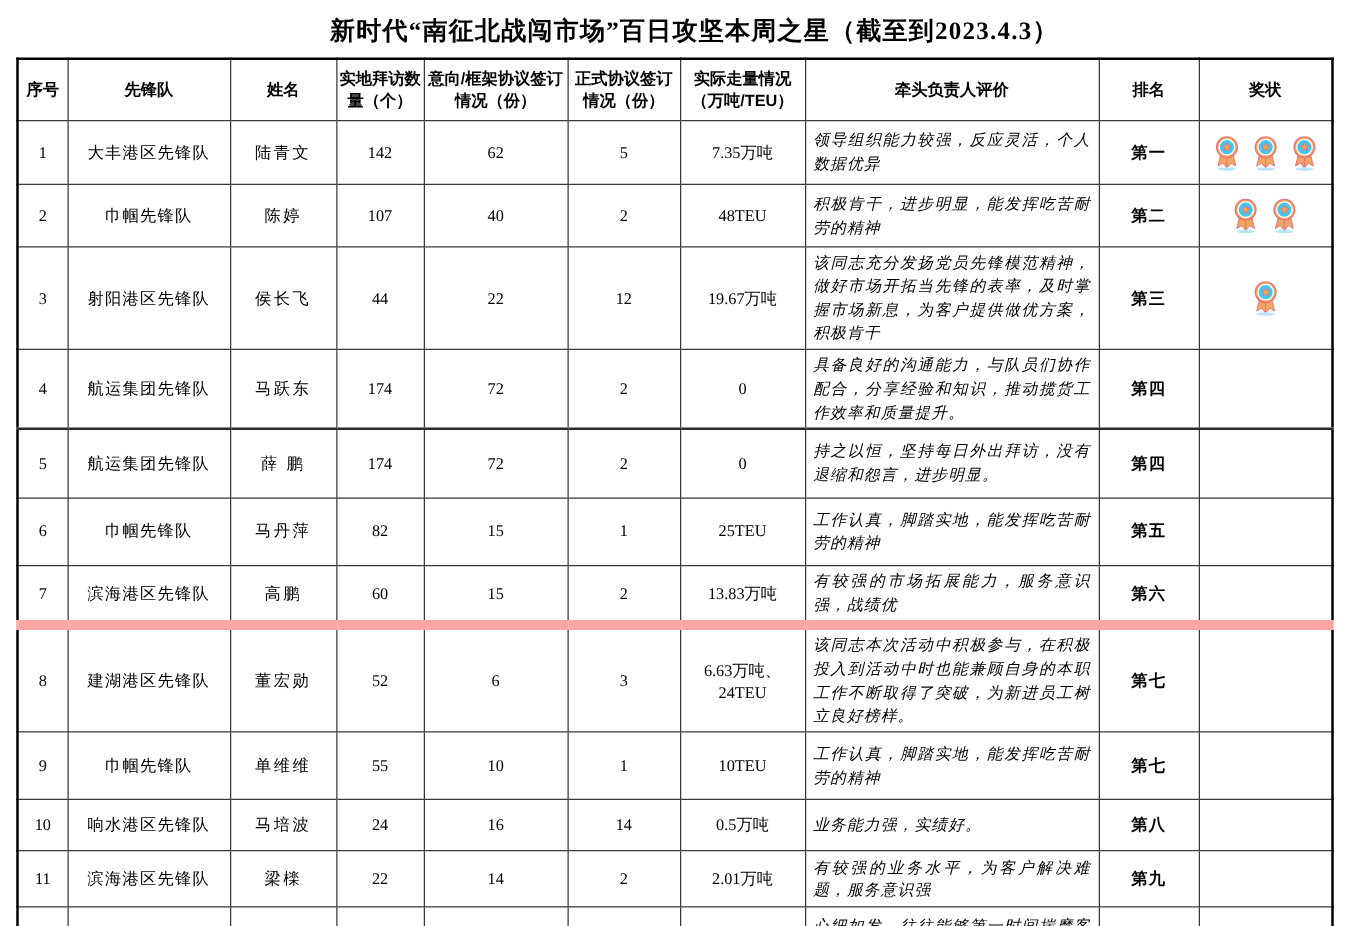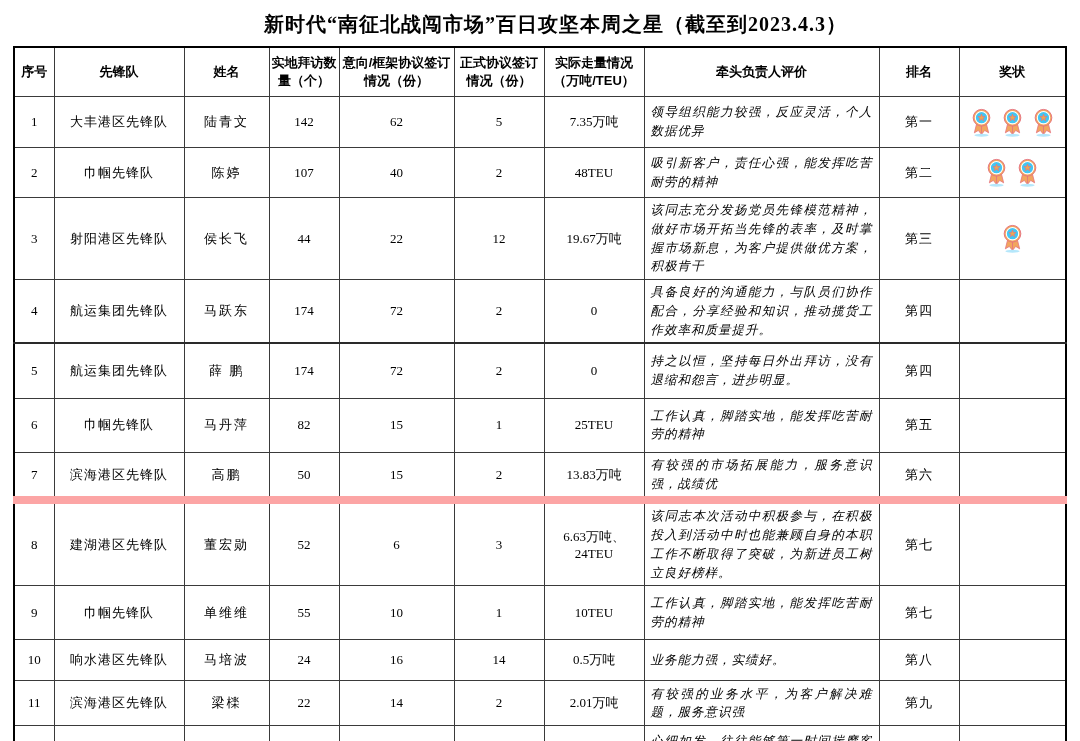--- a/index.html
+++ b/index.html
@@ -22,21 +22,21 @@
   }
   tbody td{
     font-size:13px;text-align:center;vertical-align:middle;padding:2px 3px;
   }
   td.cell-eval{
     text-align:justify;text-justify:inter-character;
     font-size:12.5px;line-height:1.5;letter-spacing:1px;
     padding:3px 6px;
     font-style:italic;
   }
-  td.cell-rank{font-weight:normal;font-size:13px;letter-spacing:1px;}
+  td.cell-rank{font-weight:bold;font-size:13px;letter-spacing:1px;}
   td.cell-team{letter-spacing:1px;}
   td.cell-name{letter-spacing:2px;}
   td.cell-medals{padding:1px 0;}
   td.cell-medals svg{margin:0 2px;vertical-align:middle;}
   
   tbody tr:nth-child(1){height:51px}
   tbody tr:nth-child(2){height:50px}
   tbody tr:nth-child(3){height:60px}
   tbody tr:nth-child(4){height:60px}
   tbody tr:nth-child(5){height:55px}
@@ -118,21 +118,21 @@
   </svg></td>
       </tr>
       <tr>
         <td class="cell-no">2</td>
         <td class="cell-team">巾帼先锋队</td>
         <td class="cell-name">陈婷</td>
         <td class="cell-visits">107</td>
         <td class="cell-intent">40</td>
         <td class="cell-formal">2</td>
         <td class="cell-volume">48TEU</td>
-        <td class="cell-eval">吸引新客户，责任心强，能发挥吃苦耐劳的精神</td>
+        <td class="cell-eval">积极肯干，进步明显，能发挥吃苦耐劳的精神</td>
         <td class="cell-rank">第二</td>
         <td class="cell-medals"><svg width="27" height="29" viewBox="0 0 34 36" aria-hidden="true">
     <path d="M11 19 L8 31 L13 28 L17 33 L17 21 Z" fill="#F2A65E" stroke="#E5737F" stroke-width="1"></path>
     <path d="M23 19 L26 31 L21 28 L17 33 L17 21 Z" fill="#F2A65E" stroke="#E5737F" stroke-width="1"></path>
     <ellipse cx="17" cy="34" rx="9" ry="1.8" fill="#B5E7FB"></ellipse>
     <circle class="ring" cx="17" cy="12" r="10.5" fill="#F2A65E" stroke="#E5737F" stroke-width="1.2"></circle>
     <circle class="center" cx="17" cy="12" r="7.8" fill="#41C7F4" stroke="#ffffff" stroke-width="1.4"></circle>
     <path class="star" d="M17 7.2 L18.18 10.38 L21.57 10.52 L18.9 12.62 L19.82 15.88 L17 14 L14.18 15.88 L15.1 12.62 L12.43 10.52 L15.82 10.38 Z" fill="#F0A74F" stroke="#E5737F" stroke-width="0.8"></path>
   </svg><svg width="27" height="29" viewBox="0 0 34 36" aria-hidden="true">
     <path d="M11 19 L8 31 L13 28 L17 33 L17 21 Z" fill="#F2A65E" stroke="#E5737F" stroke-width="1"></path>
@@ -195,21 +195,21 @@
         <td class="cell-formal">1</td>
         <td class="cell-volume">25TEU</td>
         <td class="cell-eval">工作认真，脚踏实地，能发挥吃苦耐劳的精神</td>
         <td class="cell-rank">第五</td>
         <td class="cell-medals"></td>
       </tr>
       <tr>
         <td class="cell-no">7</td>
         <td class="cell-team">滨海港区先锋队</td>
         <td class="cell-name">高鹏</td>
-        <td class="cell-visits">50</td>
+        <td class="cell-visits">60</td>
         <td class="cell-intent">15</td>
         <td class="cell-formal">2</td>
         <td class="cell-volume">13.83万吨</td>
         <td class="cell-eval">有较强的市场拓展能力，服务意识强，战绩优</td>
         <td class="cell-rank">第六</td>
         <td class="cell-medals"></td>
       </tr>
       <tr>
         <td class="cell-no">8</td>
         <td class="cell-team">建湖港区先锋队</td>

